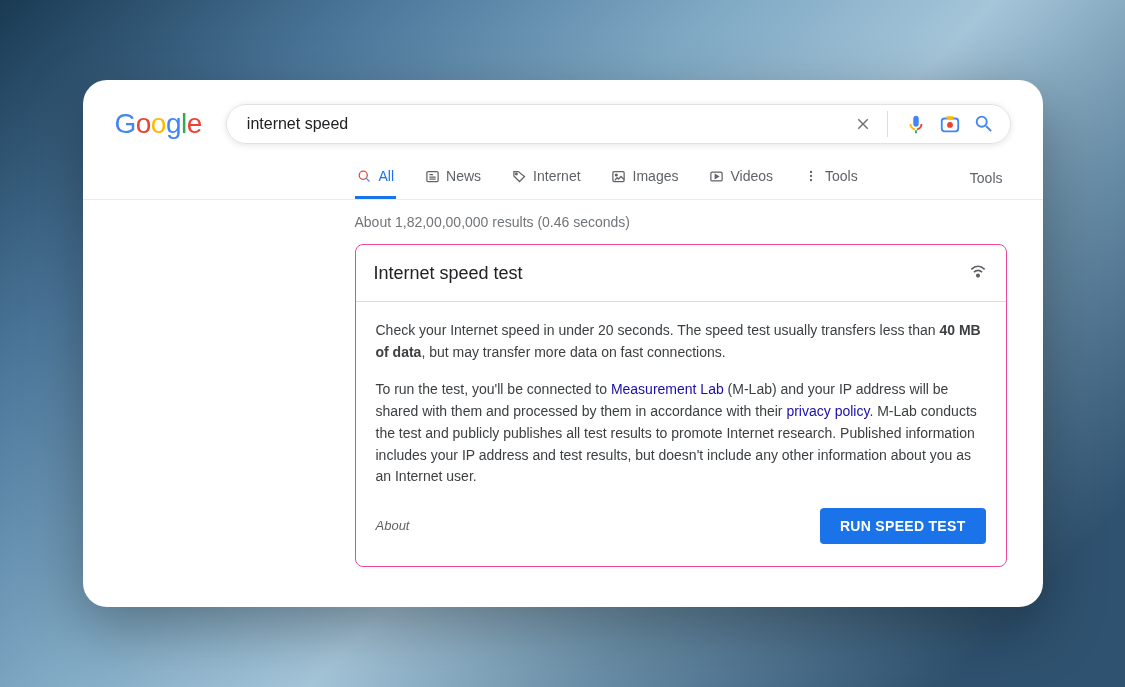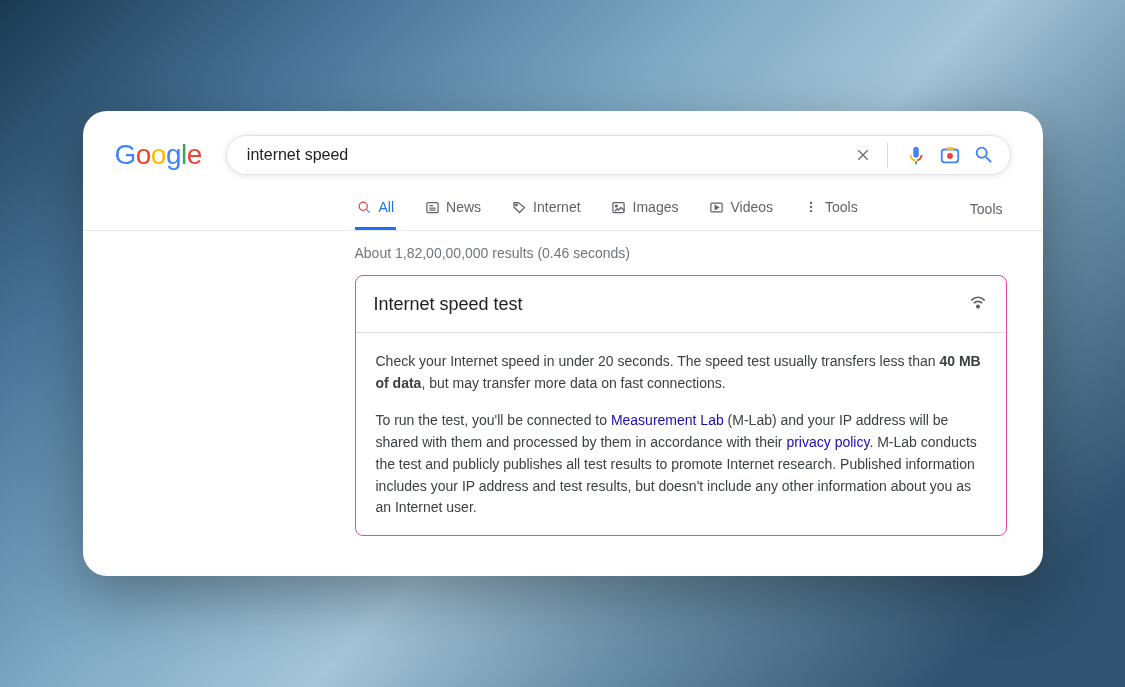--- a/index.html
+++ b/index.html
@@ -191,16 +191,20 @@
         </div>
       </div>
       <div class="card-body">
         <p>
           <span>Check your Internet speed in under 20 seconds. The speed test usually transfers less than </span><b>40 MB of data</b><span>, but may transfer more data on fast connections.</span>
         </p>
         <p>
           <span>To run the test, you'll be connected to </span><a href="#">Measurement Lab</a><span> (M-Lab) and your IP address will be shared with them and processed by them in accordance with their </span><a href="#">privacy policy</a><span>. M-Lab conducts the test and publicly publishes all test results to promote Internet research. Published information includes your IP address and test results, but doesn't include any other information about you as an Internet user.</span>
         </p>
       </div>
+      <div class="card-foot">
+        <span class="about">About</span>
+        <button class="runbtn">RUN SPEED TEST</button>
+      </div>
     </div>
   </div>
 
 </div>
 
 </body></html>

